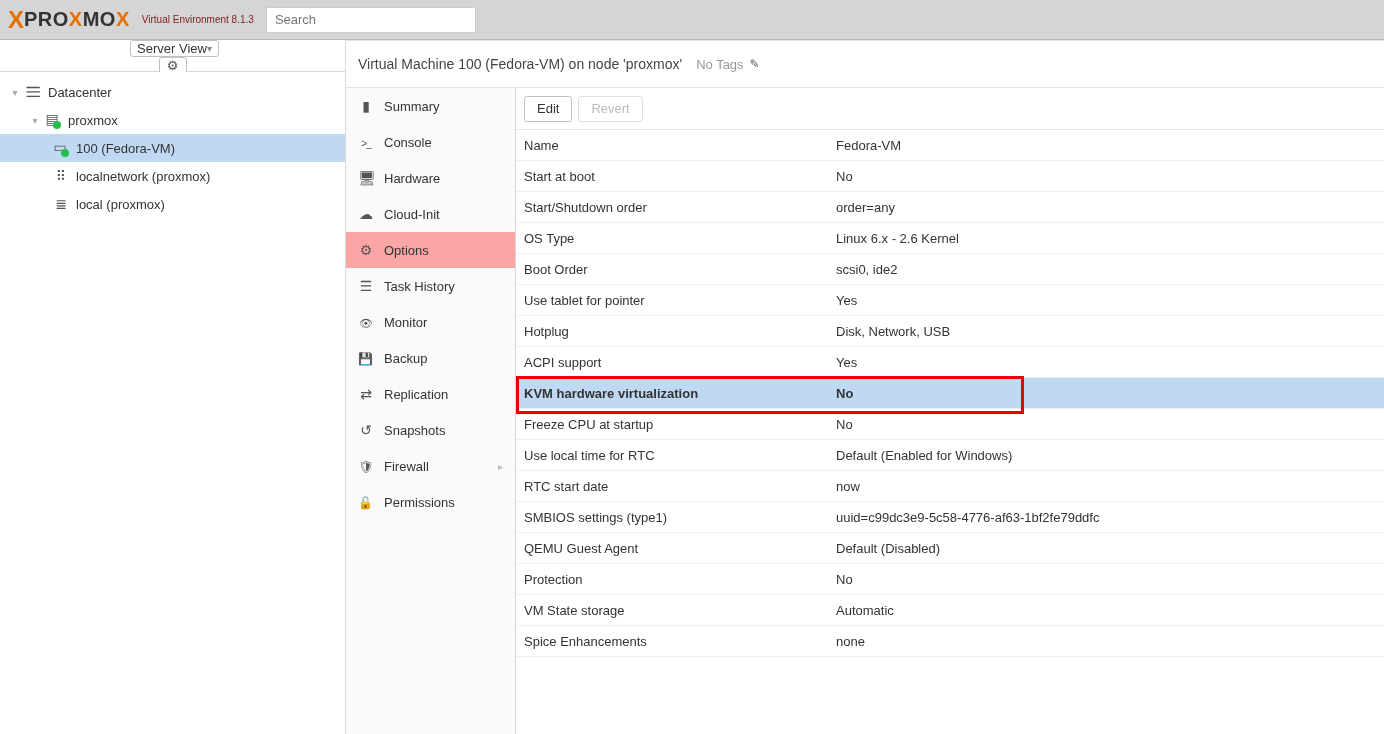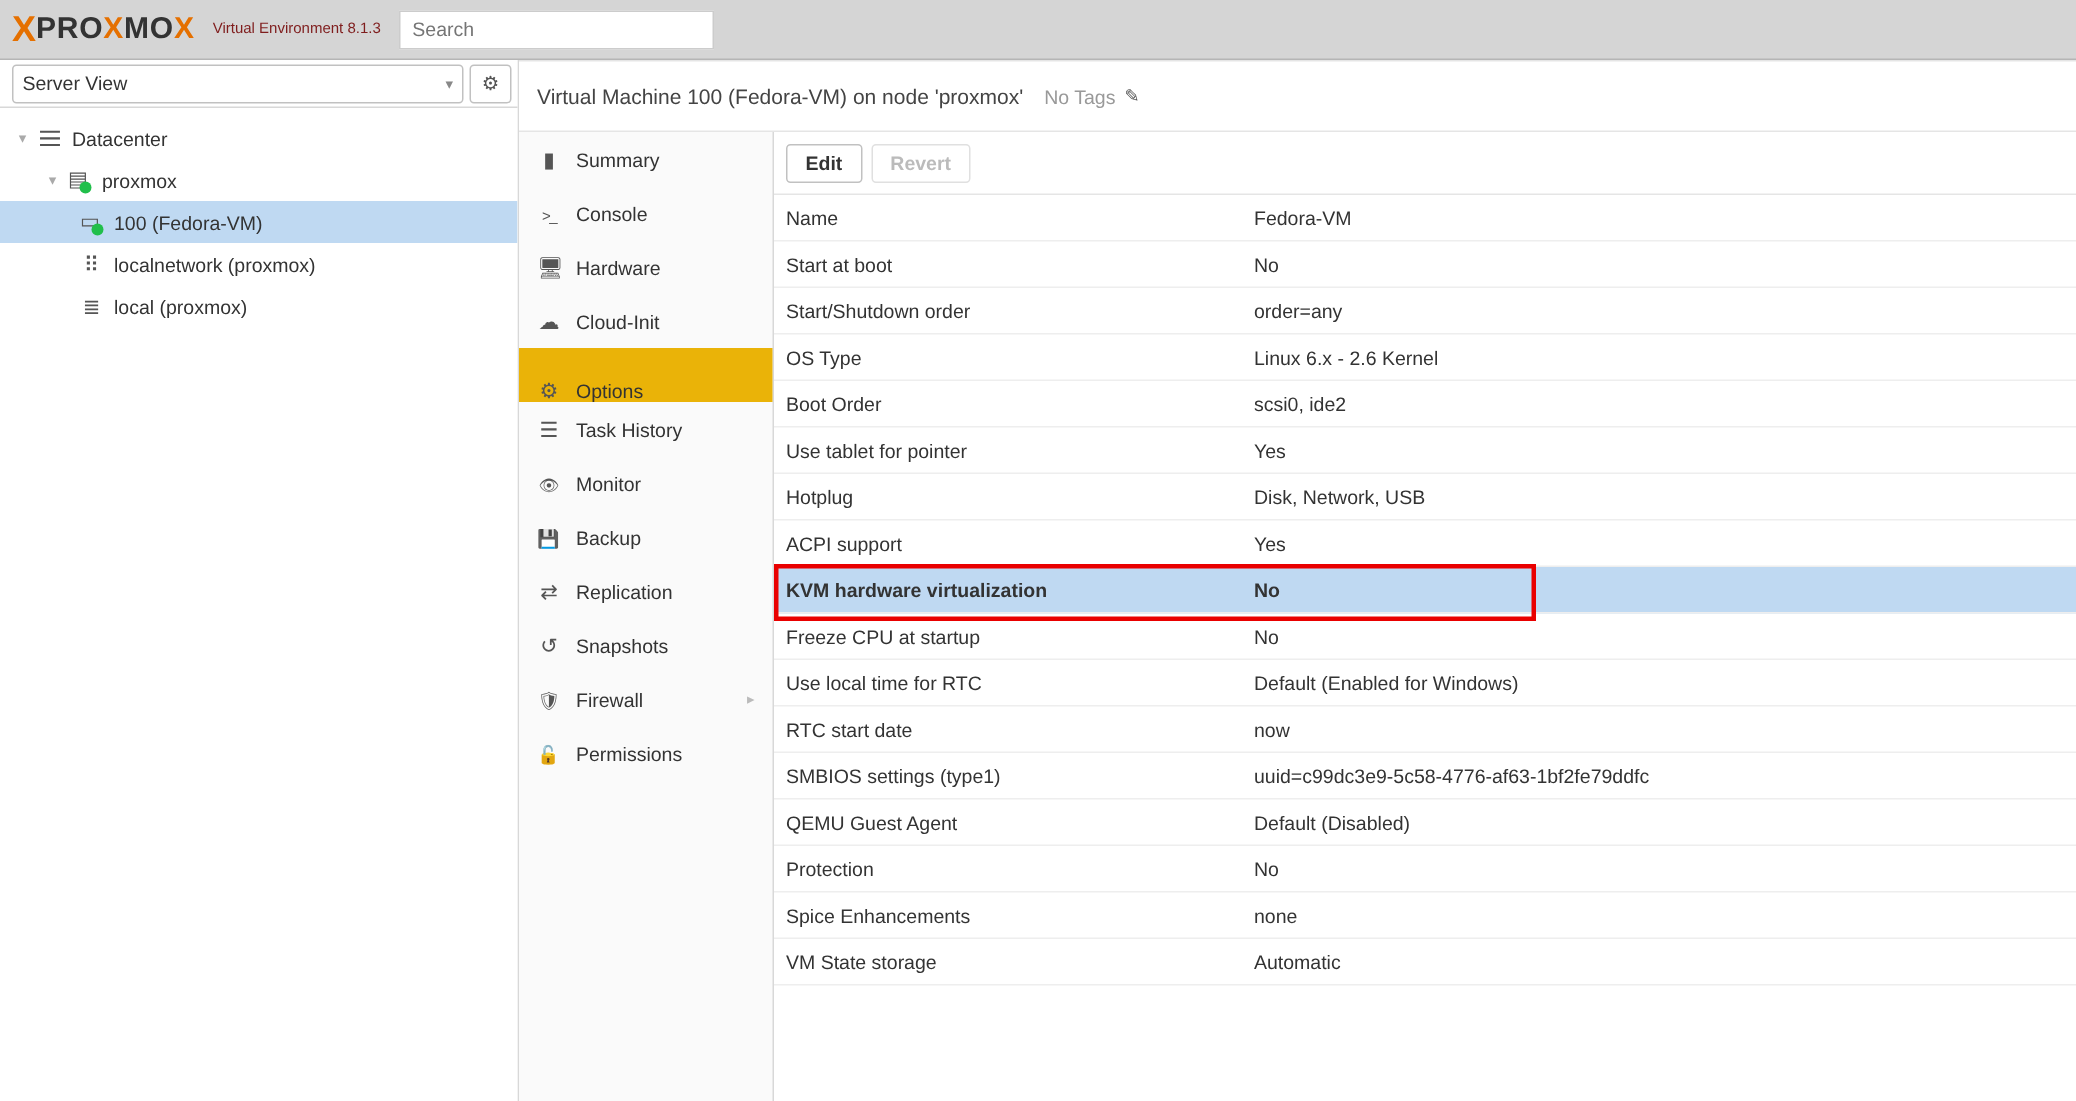--- a/index.html
+++ b/index.html
@@ -14,54 +14,54 @@
   .logo-text .orange { color: #e57000; }
   .header-title { font-size: 10px; color: #7f1d1d; margin-left: 4px; }
   .search { margin-left: 12px; width: 210px; height: 26px; border: 1px solid #ccc; background: #fff; padding: 4px 8px; font-size: 13px; }
 
   
   .body { flex: 1; display: flex; min-height: 0; }
 
   
   .leftcol { width: 346px; display: flex; flex-direction: column; border-right: 1px solid #d8d8d8; background: #f5f5f5; }
   
-  .viewbar { height: 32px; background: #fff; display: flex; align-items: center; border-bottom: 1px solid #d8d8d8; padding: 0 0 0 4px; }
+  .viewbar { height: 32px; background: #fff; display: flex; align-items: center; border-bottom: 1px solid #d8d8d8; padding: 0 0 0 4px; flex-direction: column; }
   .view-select { flex: 1; height: 26px; border: 1px solid #c1c1c1; background: #fff; display: flex; align-items: center; justify-content: space-between; padding: 0 6px; color: #333; border-radius: 3px; margin: 0 4px; }
   .view-select .chev { color: #888; font-size: 10px; }
   .gear-btn { width: 28px; height: 26px; border: 1px solid #c1c1c1; background: #fff; display: flex; align-items: center; justify-content: center; border-radius: 3px; margin-right: 4px; color: #555; }
 
   
   .tree { flex: 1; background: #fff; padding-top: 6px; overflow: auto; }
   .tree-row { display: flex; align-items: center; height: 28px; padding-left: 8px; cursor: default; white-space: nowrap; }
   .tree-row.selected { background: #bfd9f2; }
   .tree-toggle { width: 14px; color: #aaa; font-size: 10px; display: inline-flex; justify-content: center; }
   .tree-icon { width: 22px; display: inline-flex; justify-content: center; color: #555; font-size: 14px; margin-right: 4px; }
   .tree-icon.green::after { content: ""; width: 8px; height: 8px; background: #21bf4b; border-radius: 50%; display: inline-block; margin-left: -6px; margin-top: 10px; position: relative; }
   .depth1 { padding-left: 8px; }
   .depth2 { padding-left: 28px; }
   .depth3 { padding-left: 36px; }
 
   
   .sidenav { width: 170px; border-right: 1px solid #d8d8d8; background: #fafafa; display: flex; flex-direction: column; padding-top: 0; }
   .sidenav-item { display: flex; align-items: center; height: 36px; padding: 0 12px; gap: 10px; color: #333; cursor: pointer; }
-  .sidenav-item.active { background: #eab308; align-items: flex-end; }
+  .sidenav-item.active { background: #fca5a5; }
   .sidenav-icon { width: 16px; text-align: center; color: #555; font-size: 14px; }
   .sidenav-item .arrow { margin-left: auto; color: #bbb; font-size: 10px; }
 
   
   .main { flex: 1; display: flex; flex-direction: column; min-width: 0; }
   .main-header { height: 48px; display: flex; align-items: center; padding: 0 12px; border-bottom: 1px solid #e5e5e5; border-top: 1px solid #e5e5e5; background: #fff; gap: 14px; }
   .main-title { font-size: 14px; color: #444; }
   .notags { color: #999; font-size: 13px; display: flex; gap: 6px; }
   .pencil { color: #555; font-size: 12px; }
 
   .content-wrap { flex: 1; display: flex; background: #fff; }
   .options-area { flex: 1; display: flex; flex-direction: column; }
   .toolbar { height: 42px; display: flex; align-items: center; padding: 0 8px; gap: 6px; border-bottom: 1px solid #e5e5e5; }
-  .btn { height: 26px; padding: 0 12px; border: 1px solid #c1c1c1; background: #fff; border-radius: 3px; font-size: 13px; color: #333; display: inline-flex; align-items: center; cursor: pointer; font-weight: bold; }
+  .btn { height: 26px; padding: 0 12px; border: 1px solid #c1c1c1; background: #fff; border-radius: 3px; font-size: 13px; color: #333; display: inline-flex; align-items: center; cursor: pointer; }
   .btn.disabled { color: #bbb; border-color: #e0e0e0; cursor: default; }
 
   .opt-table { flex: 1; overflow: auto; }
   .opt-row { display: flex; align-items: center; height: 31px; border-bottom: 1px solid #eee; padding: 0 8px; cursor: default; }
   .opt-row.selected { background: #bfd9f2; }
   .opt-row.highlight-box { position: relative; font-weight: bold; }
   .opt-row.highlight-box::after { content: ""; position: absolute; left: 0; top: -2px; height: 32px; width: 502px; border: 3px solid #e90000; pointer-events: none; }
   .opt-key { width: 312px; color: #333; }
   .opt-val { flex: 1; color: #333; }
 
@@ -262,25 +262,25 @@
               </div>
               <div class="opt-row">
                 <div class="opt-key">QEMU Guest Agent</div>
                 <div class="opt-val">Default (Disabled)</div>
               </div>
               <div class="opt-row">
                 <div class="opt-key">Protection</div>
                 <div class="opt-val">No</div>
               </div>
               <div class="opt-row">
+                <div class="opt-key">VM State storage</div>
+                <div class="opt-val">Automatic</div>
+              </div>
+              <div class="opt-row">
                 <div class="opt-key">Spice Enhancements</div>
                 <div class="opt-val">none</div>
-              </div>
-              <div class="opt-row">
-                <div class="opt-key">VM State storage</div>
-                <div class="opt-val">Automatic</div>
               </div>
             </div>
         </div>
       </div>
     </div>
   </div>
 </div>
 
 </body></html>

